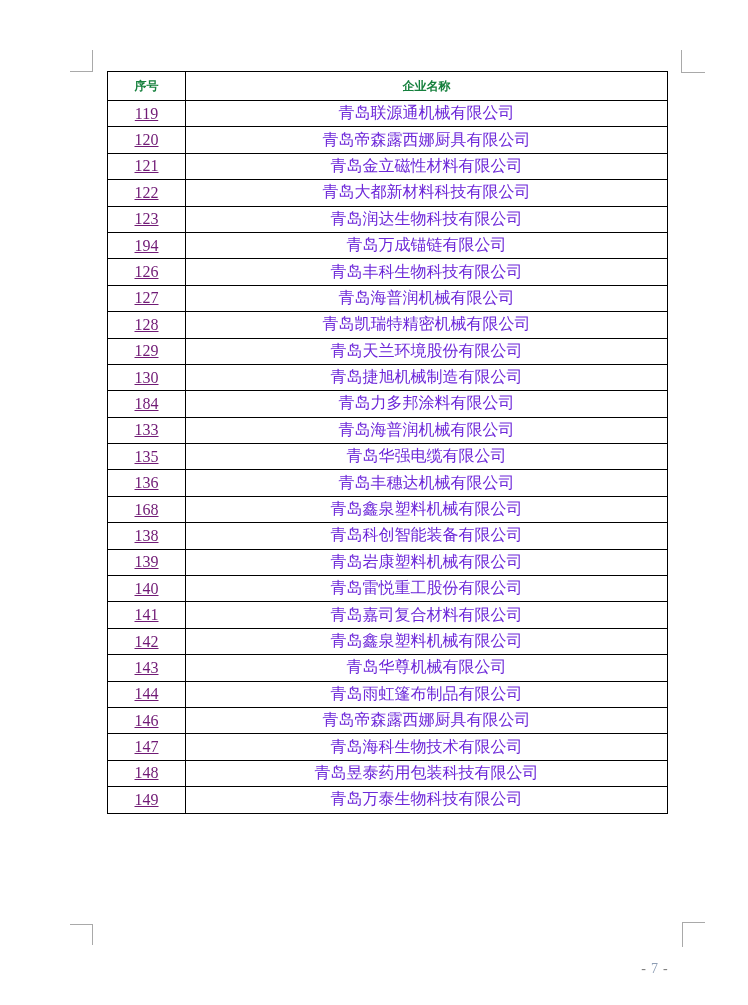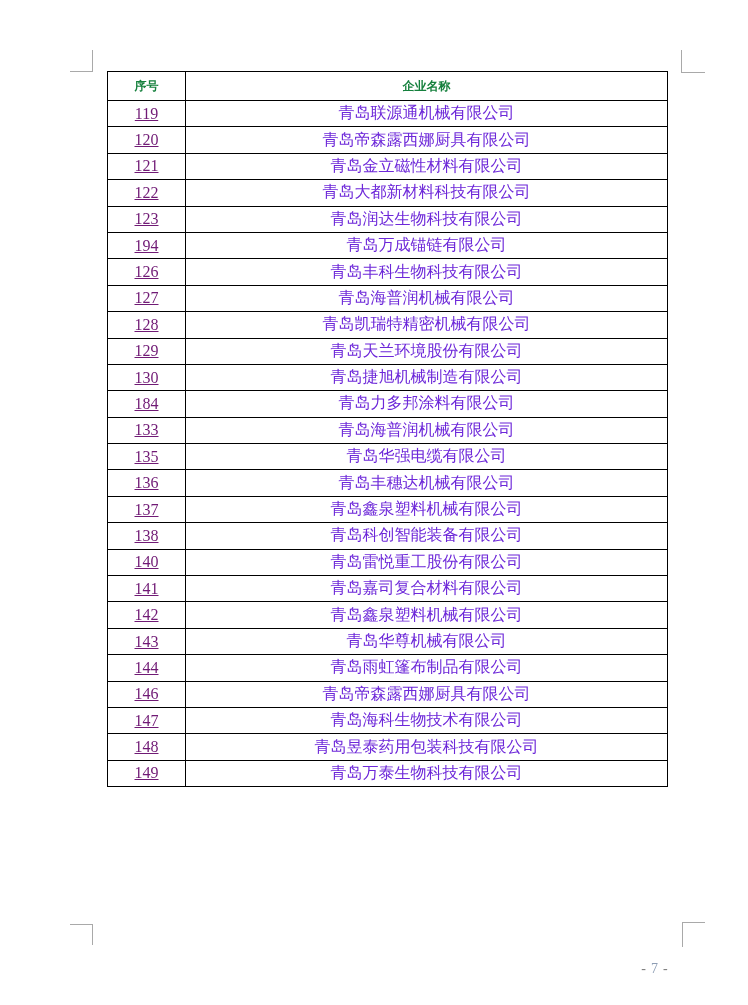--- a/index.html
+++ b/index.html
@@ -171,29 +171,33 @@
         <td class="col-no">135</td>
         <td class="col-name">青岛华强电缆有限公司</td>
       </tr>
 
       <tr>
         <td class="col-no">136</td>
         <td class="col-name">青岛丰穗达机械有限公司</td>
       </tr>
 
       <tr>
-        <td class="col-no">137</td>
+        <td class="col-no">168</td>
         <td class="col-name">青岛鑫泉塑料机械有限公司</td>
       </tr>
 
       <tr>
         <td class="col-no">138</td>
         <td class="col-name">青岛科创智能装备有限公司</td>
       </tr>
 
+      <tr>
+        <td class="col-no">139</td>
+        <td class="col-name">青岛岩康塑料机械有限公司</td>
+      </tr>
 
       <tr>
         <td class="col-no">140</td>
         <td class="col-name">青岛雷悦重工股份有限公司</td>
       </tr>
 
       <tr>
         <td class="col-no">141</td>
         <td class="col-name">青岛嘉司复合材料有限公司</td>
       </tr>

